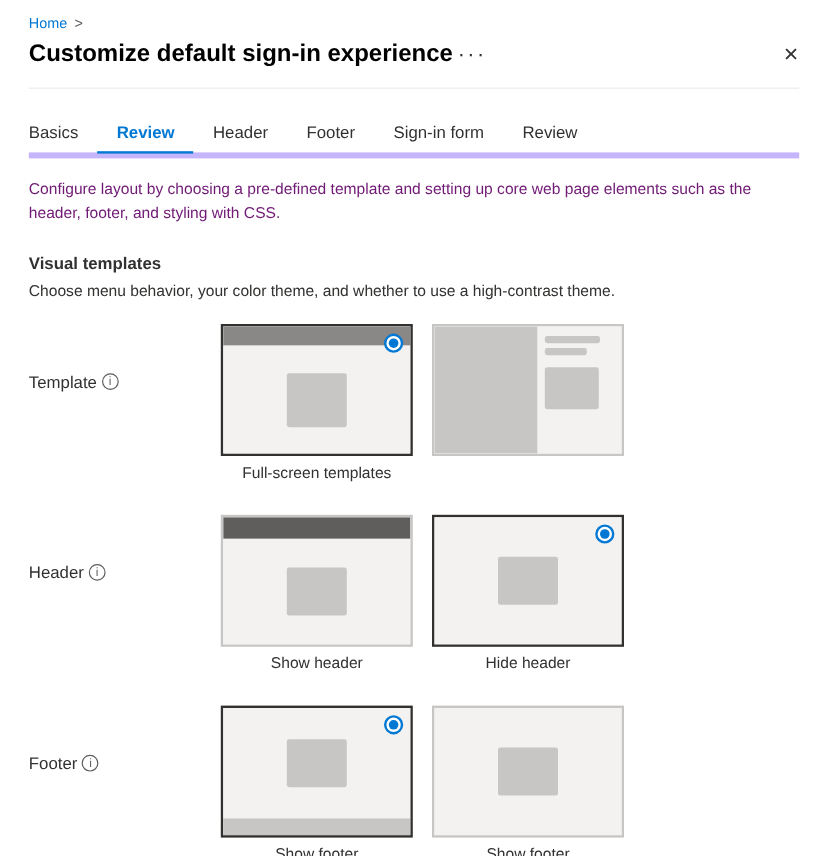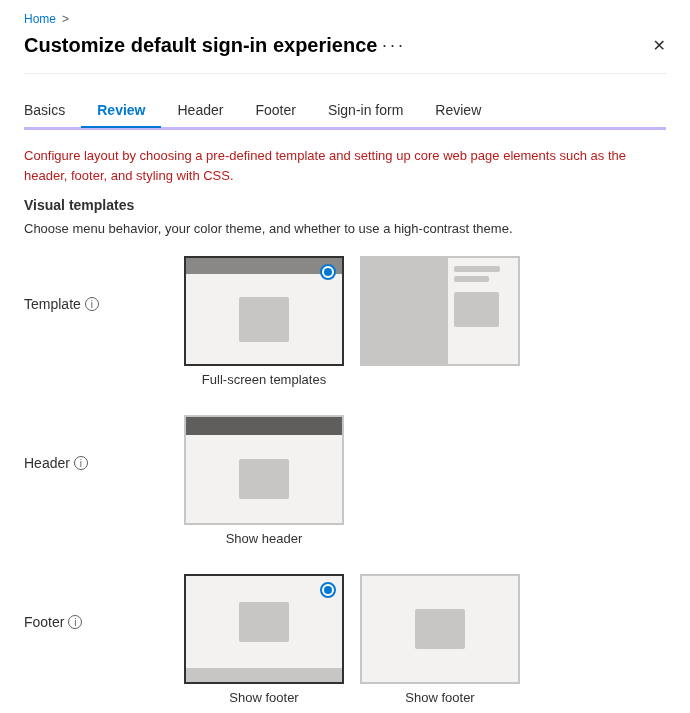--- a/index.html
+++ b/index.html
@@ -52,21 +52,21 @@
     .close-icon {
       font-size: 16px;
       color: #323130;
       cursor: pointer;
       font-weight: 300;
     }
 
     .tabs {
       display: flex;
       gap: 0;
-      border-bottom: 3px solid #c4b5fd;
+      border-bottom: 5px solid #c4b5fd;
       margin-bottom: 16px;
       align-items: flex-end;
     }
     .tab {
       padding: 8px 16px;
       cursor: pointer;
       font-size: 14px;
       color: #323130;
       border-bottom: 2px solid transparent;
       margin-bottom: -1px;
@@ -74,23 +74,23 @@
     }
     .tab:first-child { padding-left: 0; }
     .tab.active {
       color: #0078d4;
       border-bottom-color: #0078d4;
       font-weight: 600;
     }
 
     .description {
       font-size: 13px;
-      color: #b91c1c;
+      color: #701a75;
       line-height: 1.5;
-      margin-bottom: 12px;
+      margin-bottom: 24px;
     }
 
     .section-title {
       font-size: 14px;
       font-weight: 600;
       margin-bottom: 8px;
       color: #323130;
     }
 
     .section-desc {
@@ -421,20 +421,31 @@
           <div class="header-show">
             <div class="top-bar-dark"></div>
             <div class="body-area">
               <div class="body-box"></div>
             </div>
           </div>
         </div>
         <span class="card-label">Show header</span>
       </div>
 
+      <div class="option-card">
+        <div class="card-box selected">
+          <div class="header-hide">
+            <div class="body-area-full">
+              <div class="body-box"></div>
+            </div>
+          </div>
+          <div class="radio-dot filled"></div>
+        </div>
+        <span class="card-label">Hide header</span>
+      </div>
 
     </div>
   </div>
 
   <div class="option-group">
     <div class="option-group-label">
       <span>Footer</span>
       <span class="info-icon">i</span>
     </div>
     <div class="option-cards">

